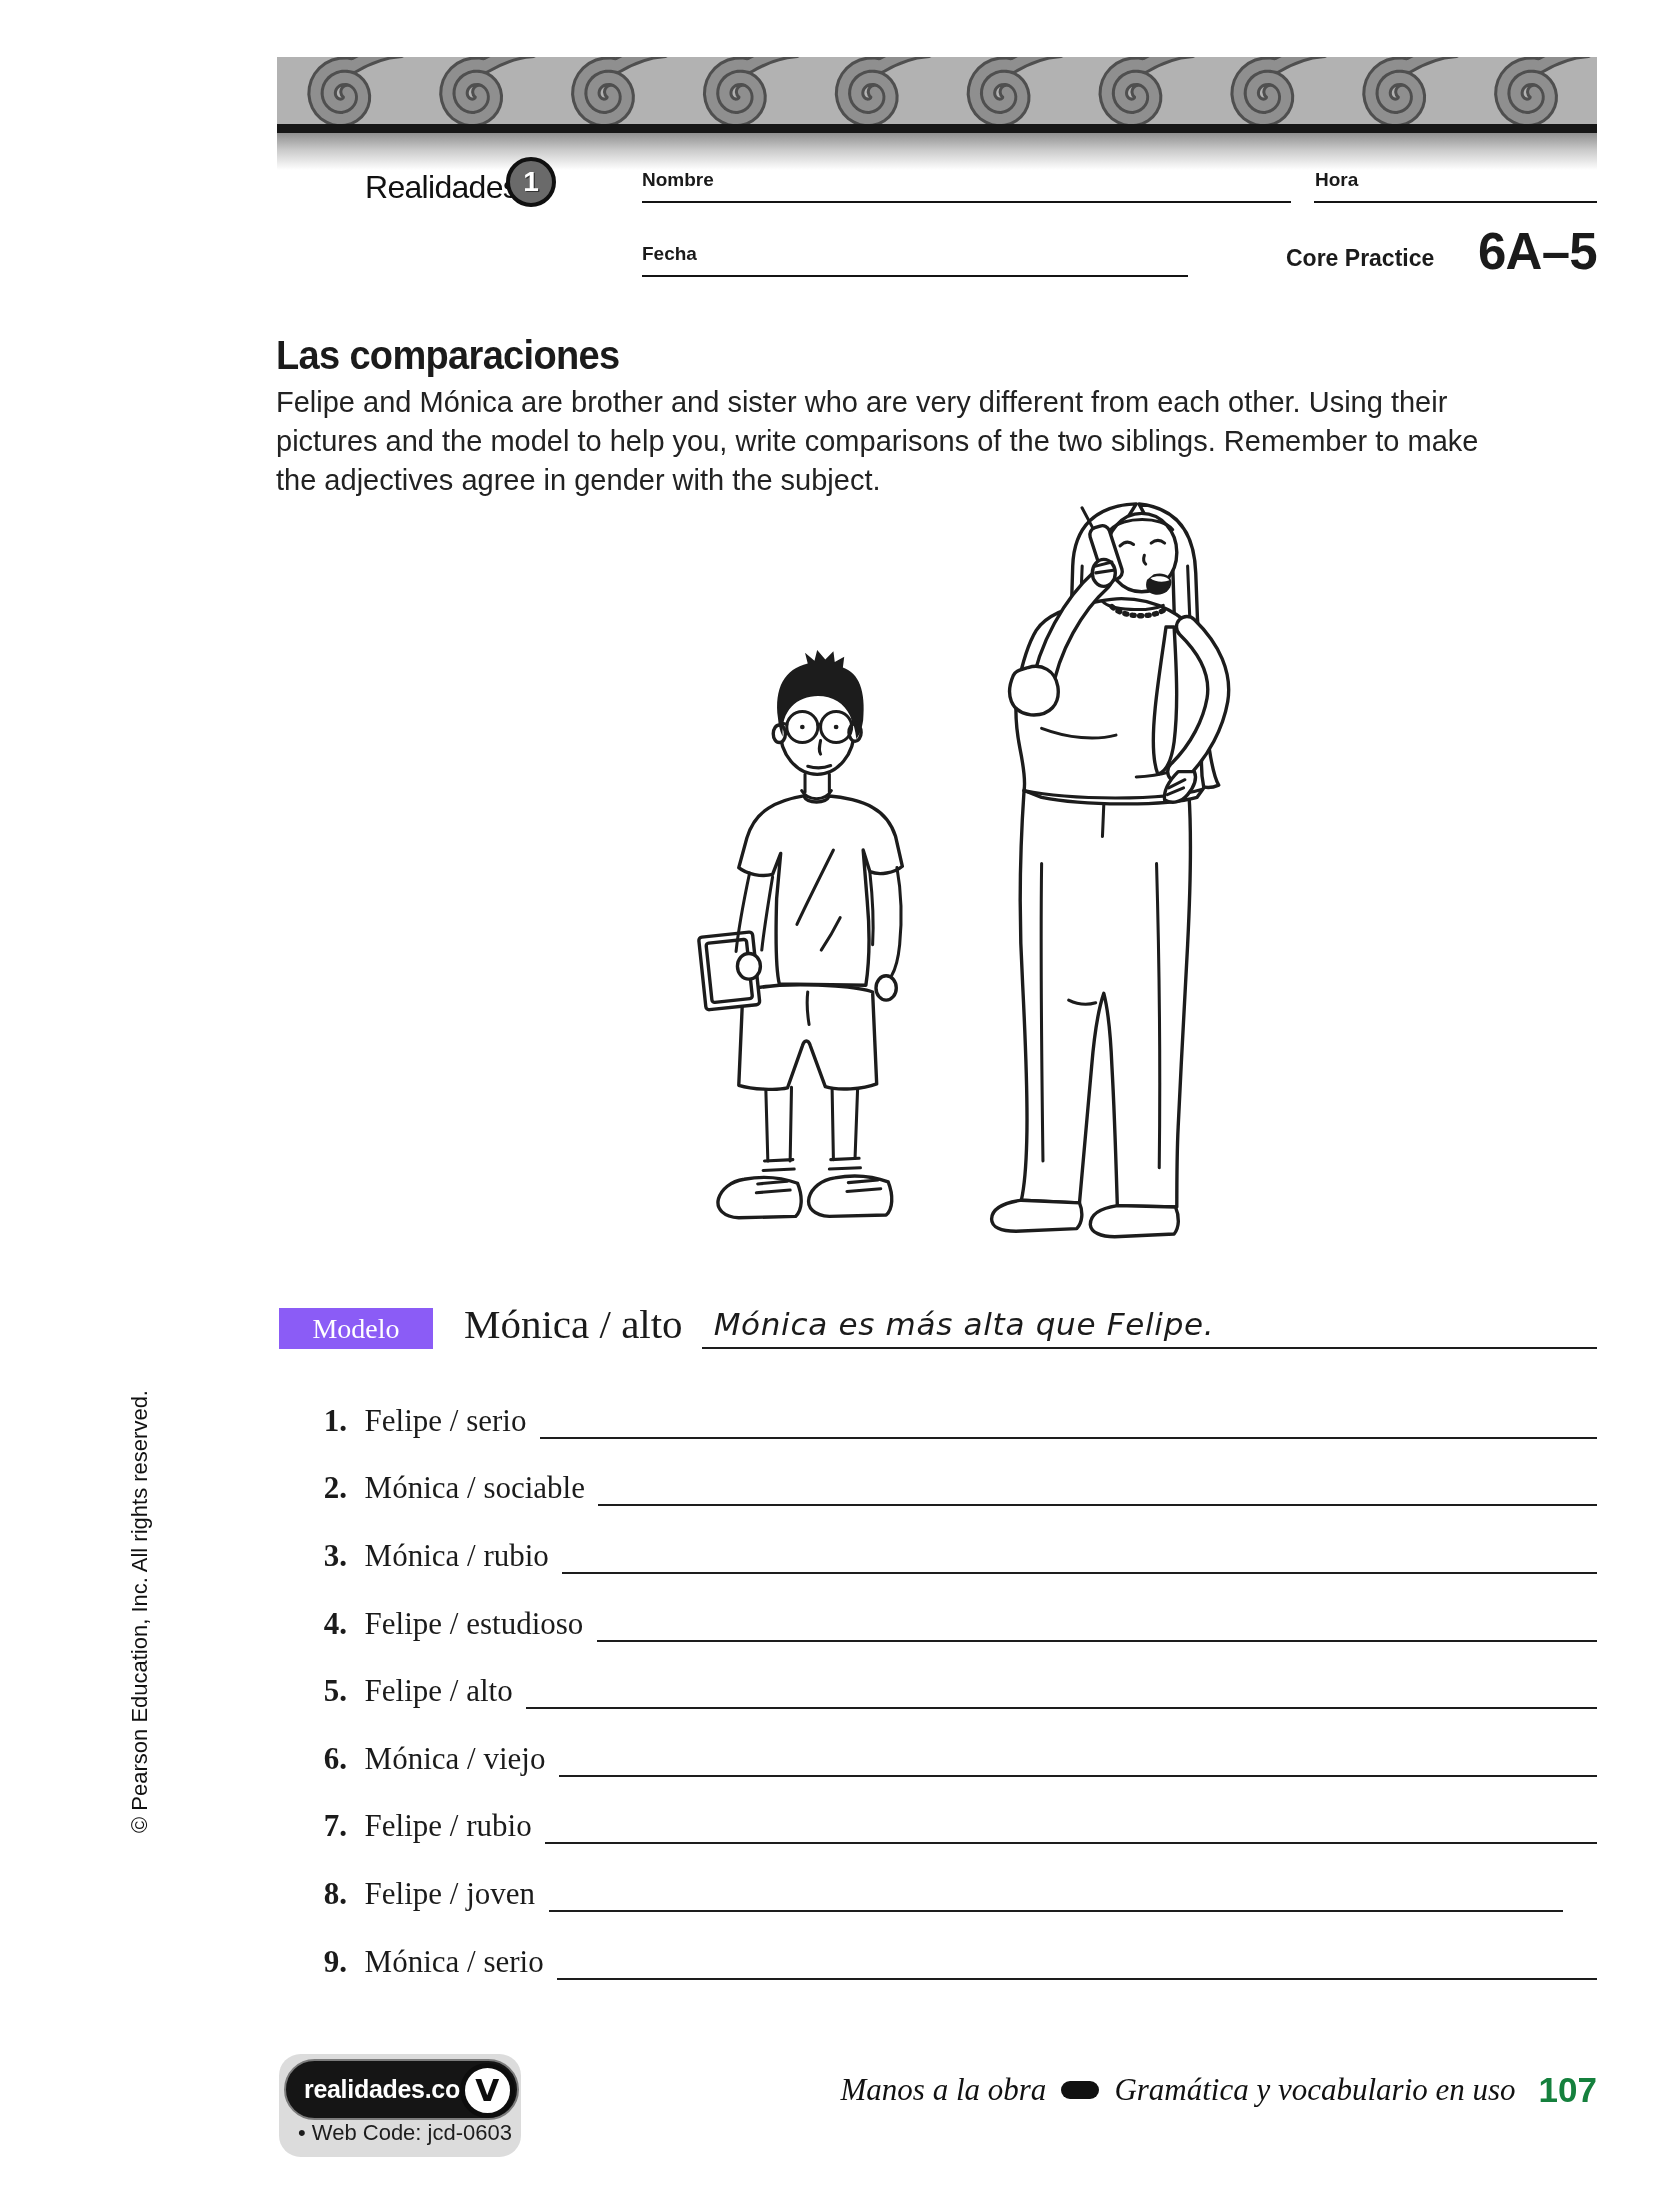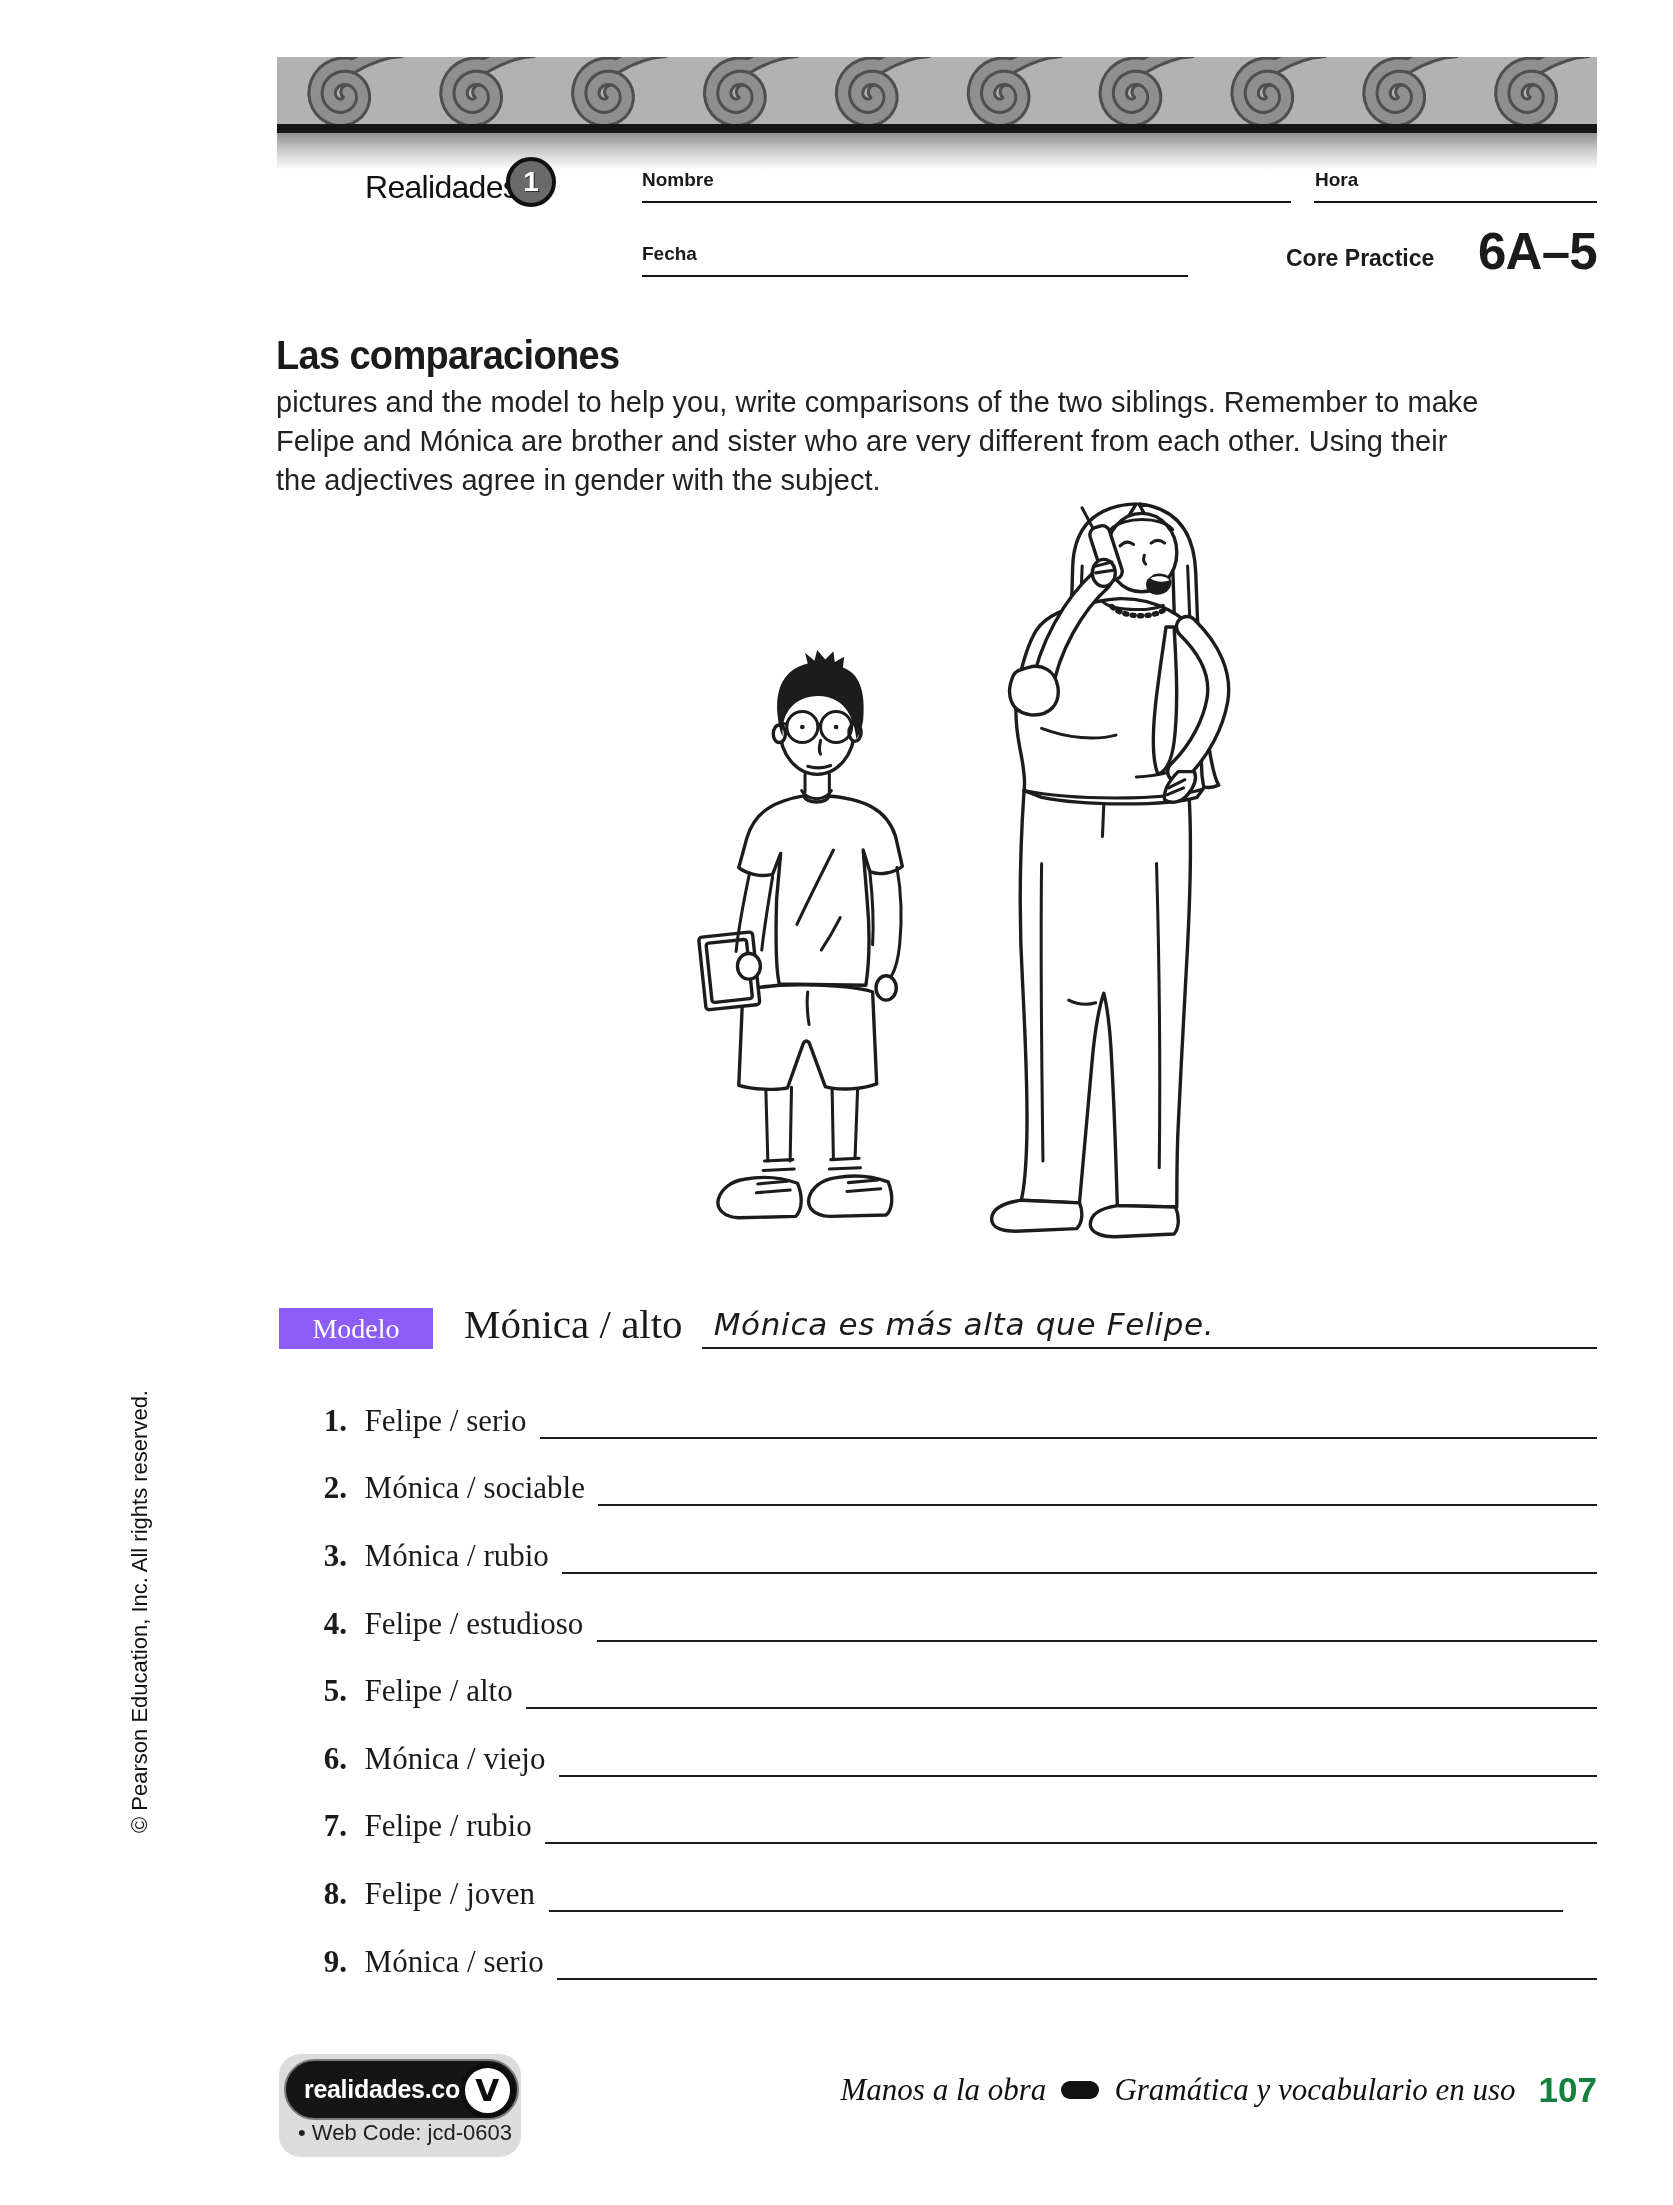--- a/index.html
+++ b/index.html
@@ -122,22 +122,22 @@
   <div class="field-line" style="left:1314px;top:201px;width:283px;"></div>
 
   <div class="abs field-label" style="left:642px;top:243px;">Fecha</div>
   <div class="field-line" style="left:642px;top:275px;width:546px;"></div>
 
   <div class="abs" id="practice-label">Core Practice</div>
   <div class="abs" id="practice-code">6A–5</div>
 
   <div class="abs" id="page-title">Las comparaciones</div>
   <div class="abs" id="instructions">
+    <div>Felipe and Mónica are brother and sister who are very different from each other. Using their</div>
     <div>pictures and the model to help you, write comparisons of the two siblings. Remember to make</div>
-    <div>Felipe and Mónica are brother and sister who are very different from each other. Using their</div>
     <div>the adjectives agree in gender with the subject.</div>
   </div>
 
   <svg id="illustration" viewBox="0 0 880 1145">
 
     <g>
 
       <path class="st" d="M152,893 L155,1000"></path>
         <path class="st" d="M190,891 L188,1000"></path>
       <path class="st" d="M250,889 L252,998"></path>

